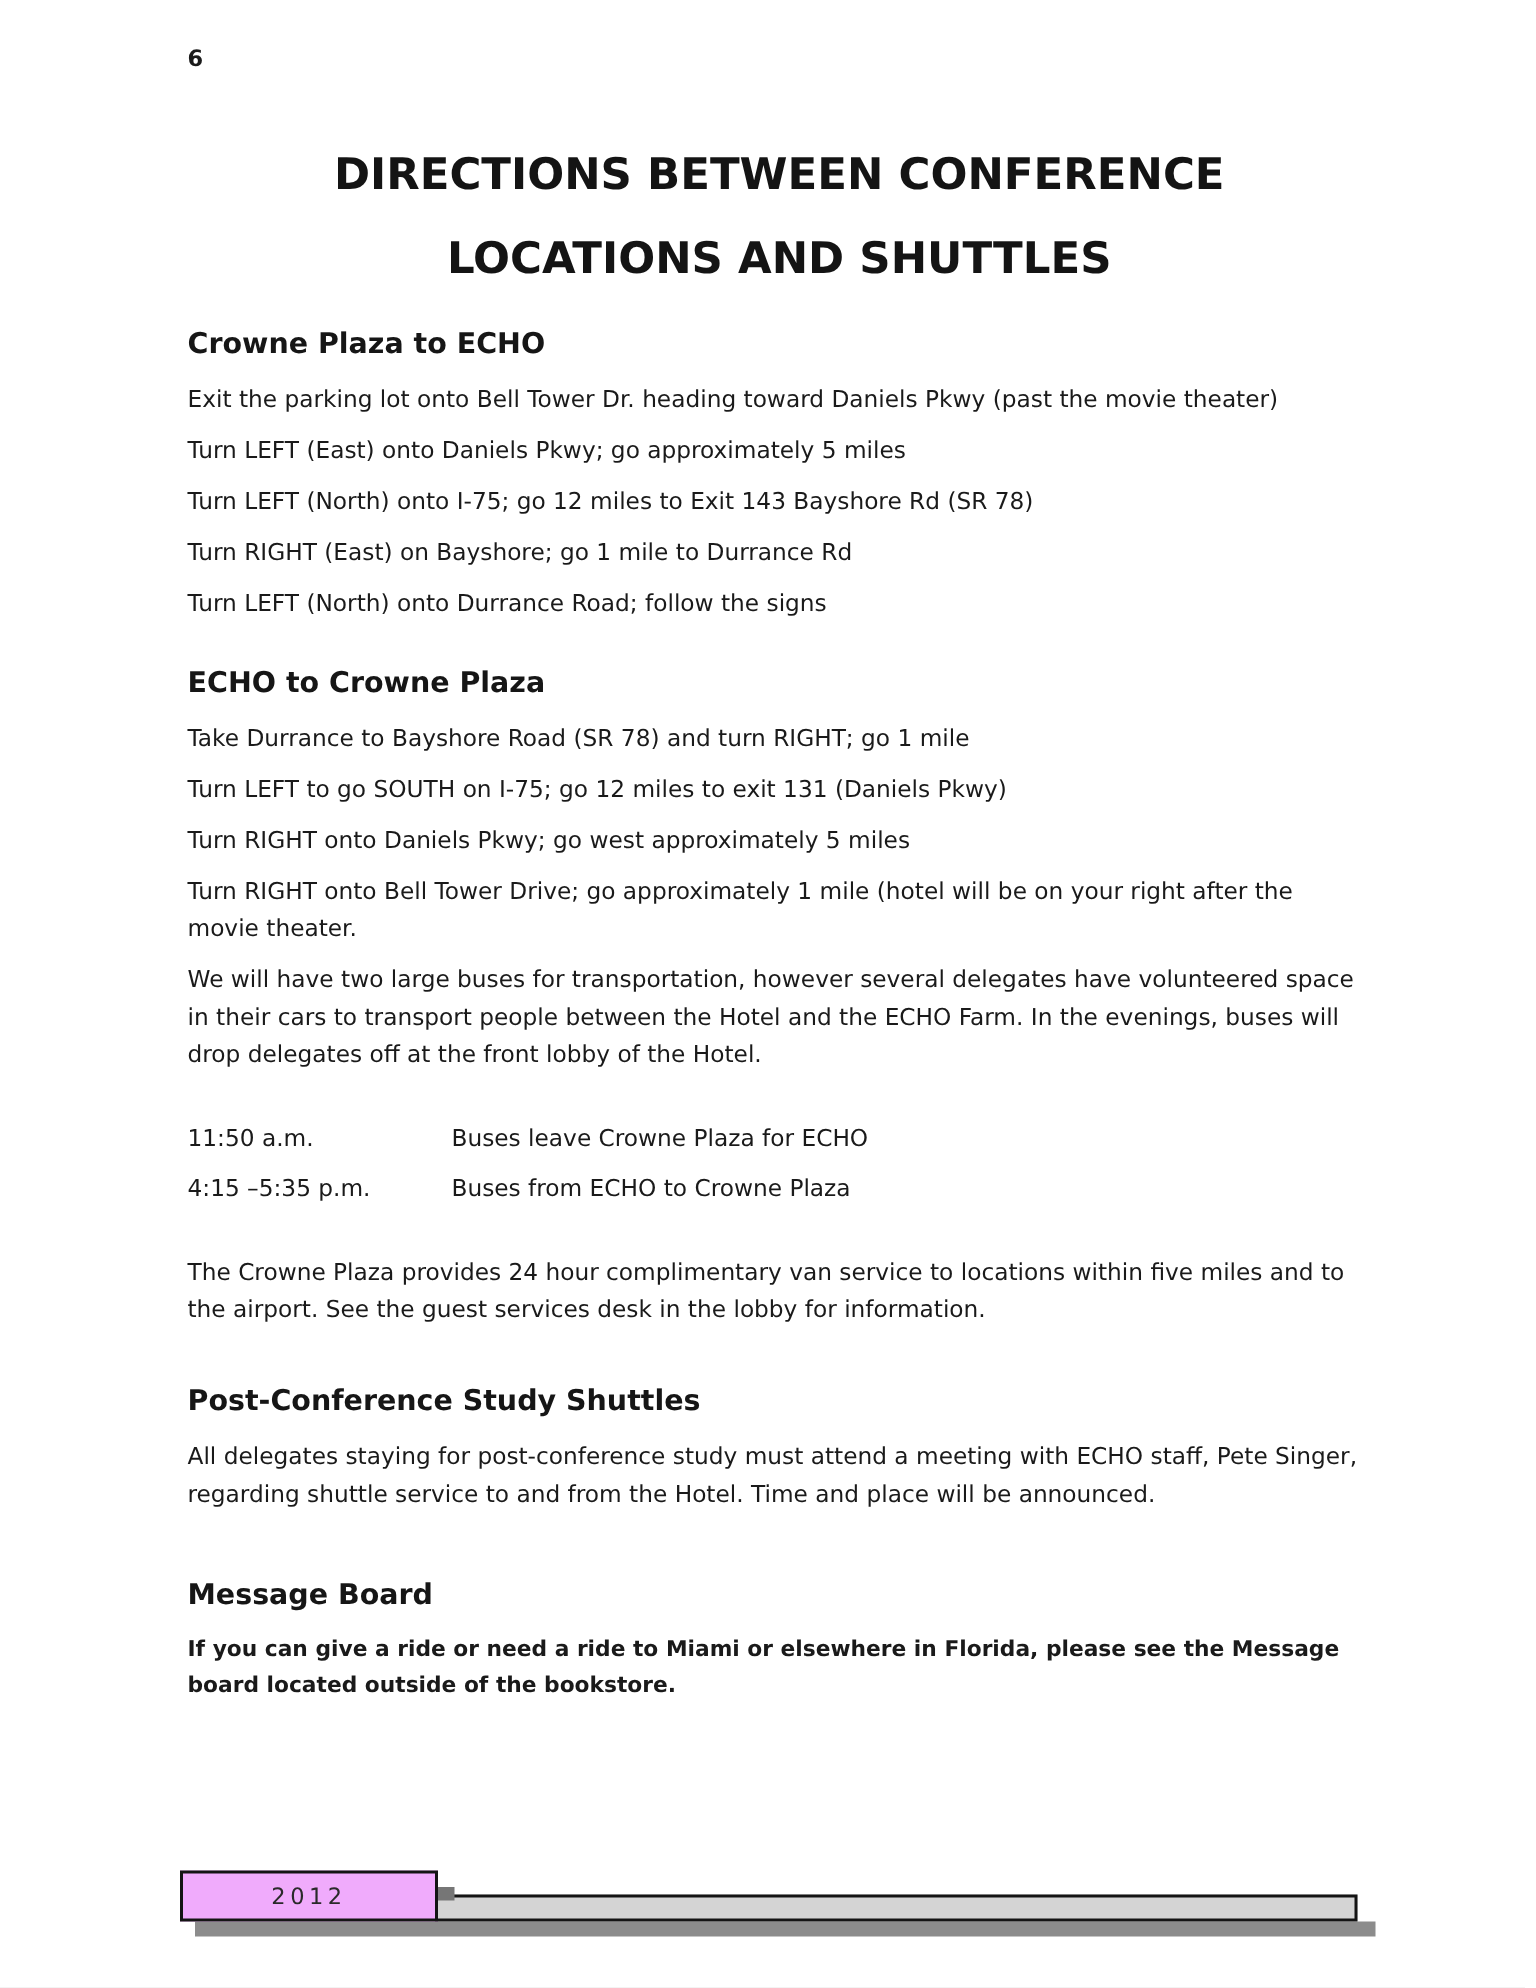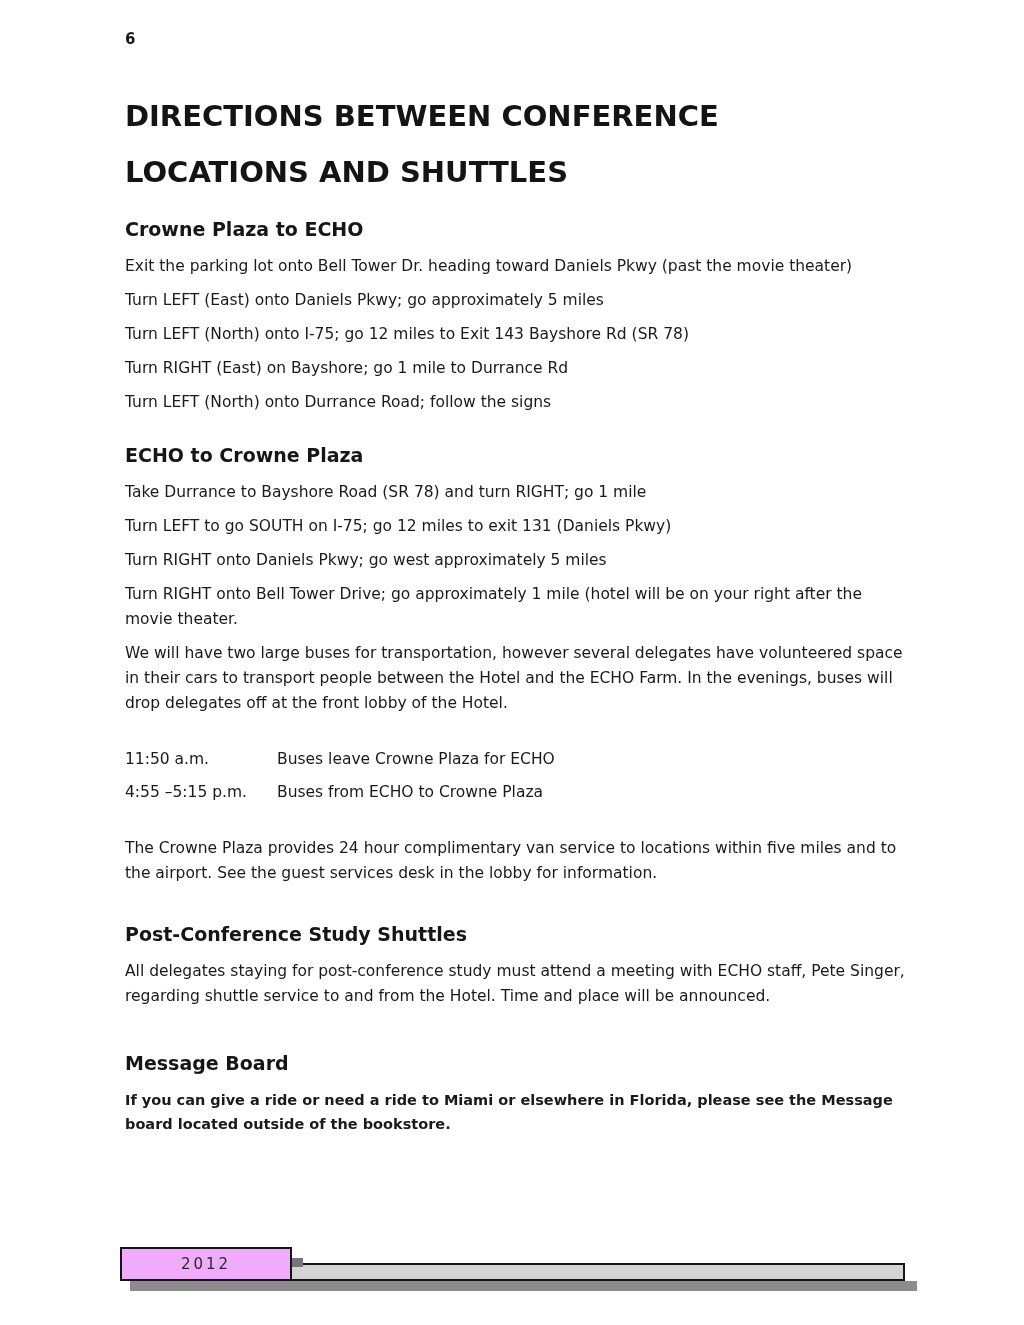--- a/index.html
+++ b/index.html
@@ -21,21 +21,21 @@
   }
 
   .page-number {
     font-size: 15px;
     font-weight: bold;
     line-height: 18px;
   }
 
   .doc-title {
     margin-top: 40px;
-    text-align: left;
+    text-align: center;
     font-size: 29px;
     font-weight: bold;
     line-height: 56px;
     letter-spacing: 0px;
     color: #141414;
   }
 
   .section { margin: 0; }
 
   .section-heading {
@@ -68,21 +68,21 @@
   .schedule-row {
     display: flex;
     font-size: 15.5px;
     line-height: 25px;
     margin-bottom: 8px;
   }
   .schedule-time {
     width: 152px;
     flex: 0 0 152px;
   }
-  .schedule-desc { flex: 1; }
+  .schedule-desc { flex: 1; margin-left: 24px; }
 
   .message-text {
     font-size: 14.5px;
     font-weight: bold;
     line-height: 24px;
     margin: 0;
   }
 
   
   .footer {
@@ -170,21 +170,21 @@
       <p class="step">Turn RIGHT onto Bell Tower Drive; go approximately 1 mile (hotel will be on your right after the movie theater.</p>
       <p class="body-paragraph">We will have two large buses for transportation, however several delegates have volunteered space in their cars to transport people between the Hotel and the ECHO Farm.  In the evenings, buses will drop delegates off at the front lobby of the Hotel.</p>
     </div>
 
     <div class="section sec-bus">
       <div class="schedule-row">
         <div class="schedule-time">11:50 a.m.</div>
         <div class="schedule-desc">Buses leave Crowne Plaza for ECHO</div>
       </div>
       <div class="schedule-row">
-        <div class="schedule-time">4:55 –5:15 p.m.</div>
+        <div class="schedule-time">4:15 –5:35 p.m.</div>
         <div class="schedule-desc">Buses from ECHO to Crowne Plaza</div>
       </div>
     </div>
 
     <div class="section sec-hotel">
       <p class="body-paragraph">The Crowne Plaza provides 24 hour complimentary van service to locations within five miles and to the airport. See the guest services desk in the lobby for information.</p>
     </div>
 
     <div class="section sec-post">
       <div class="section-heading">Post-Conference Study Shuttles</div>

